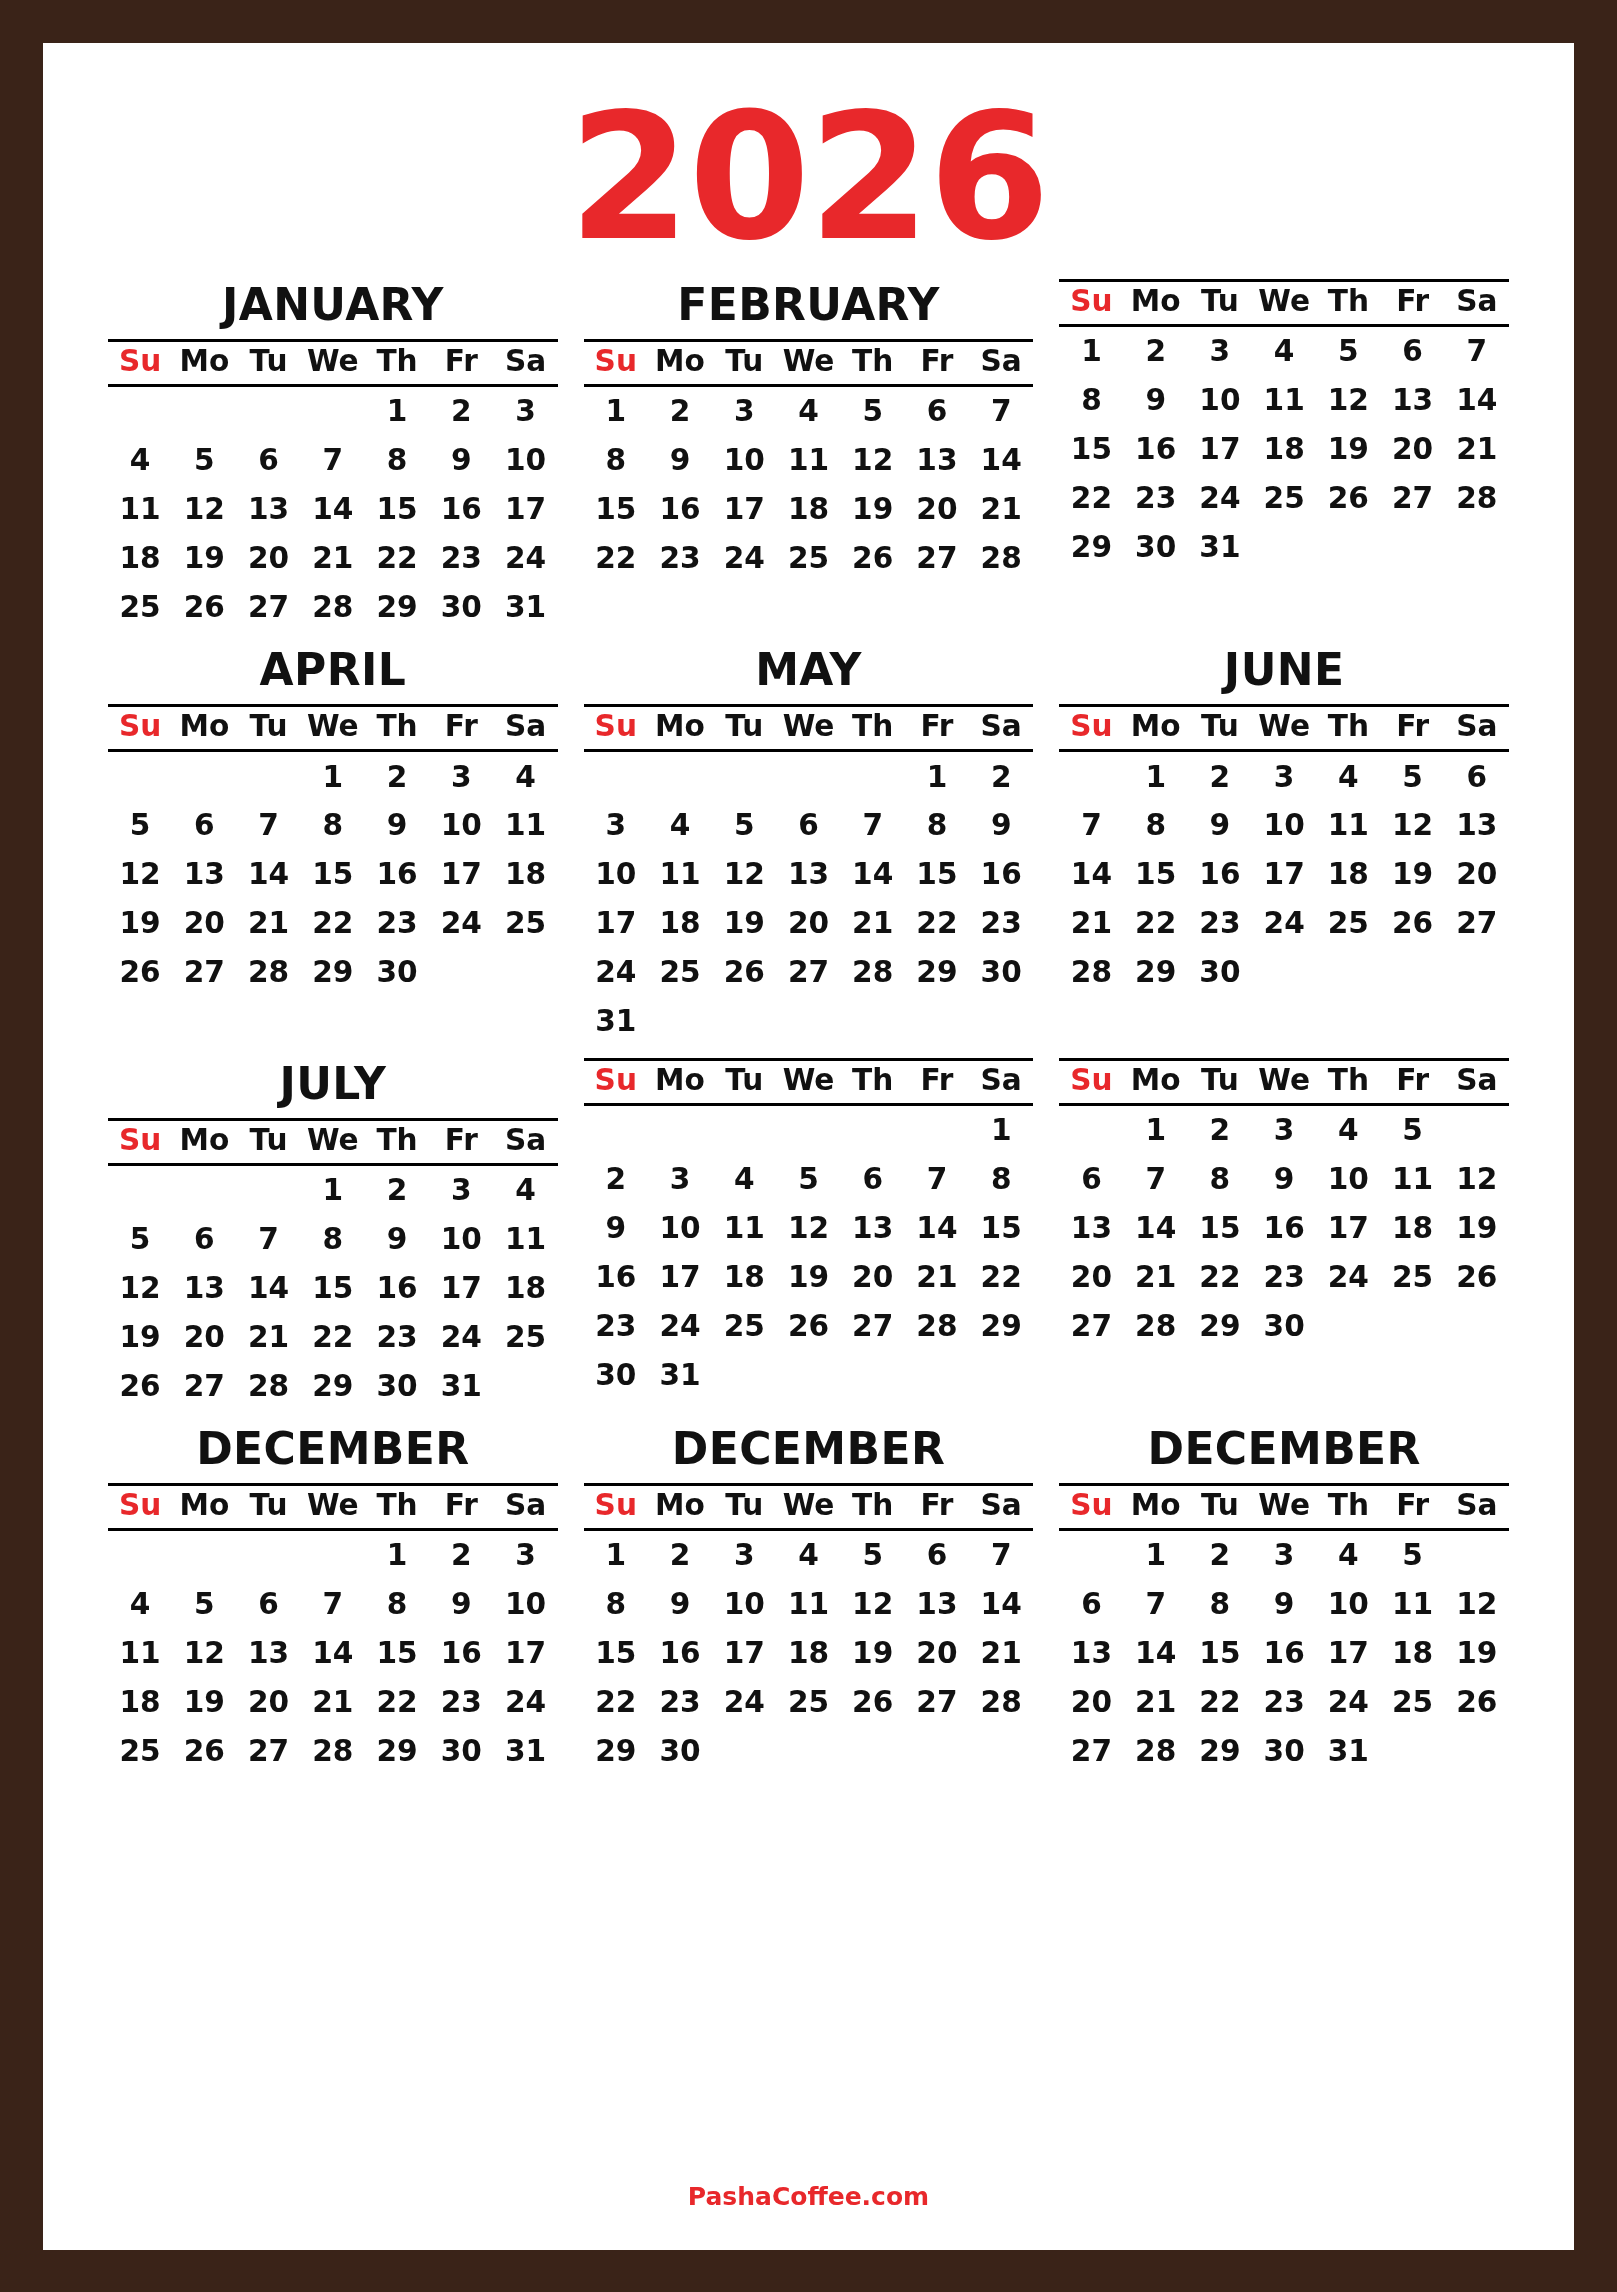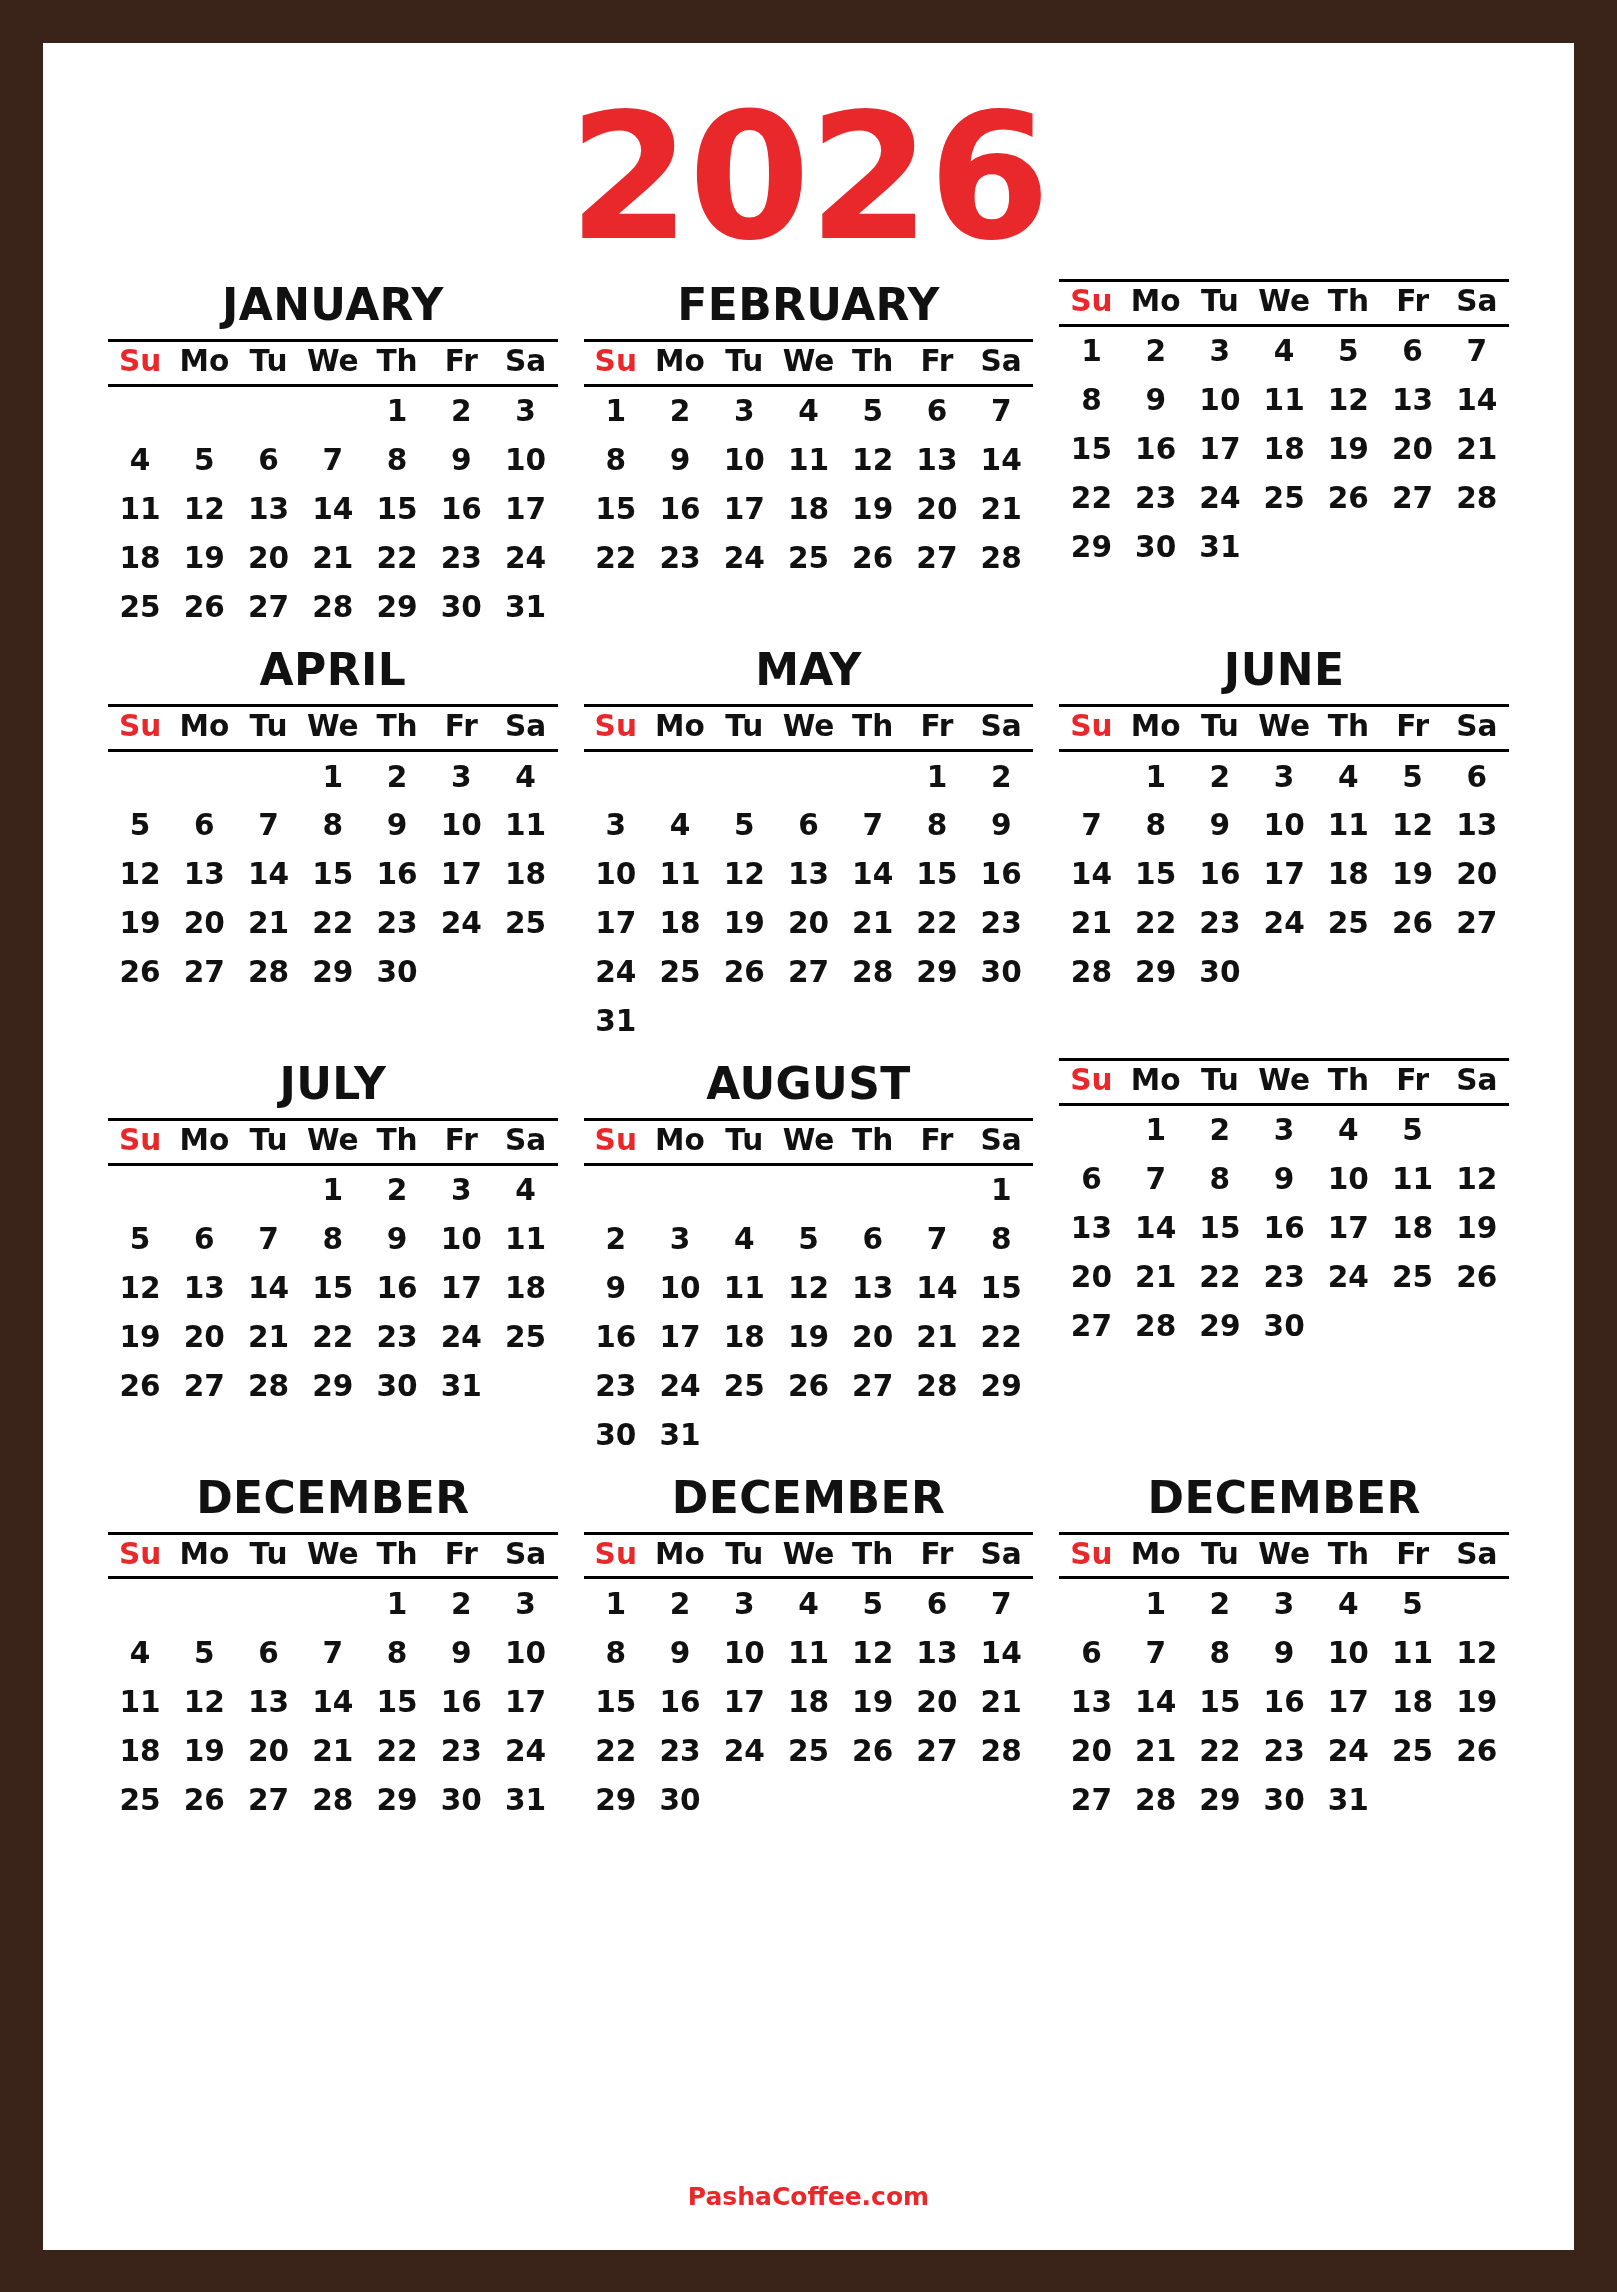--- a/index.html
+++ b/index.html
@@ -543,21 +543,20 @@
                 <td>28</td>
                 <td>29</td>
                 <td>30</td>
                 <td>31</td>
                 <td class="empty"></td>
               </tr>
             </tbody>
           </table>
         </div>
         <div class="month">
-          <div class="month-name">AUGUST</div>
           <table class="cal">
             <thead>
               <tr>
                 <th class="sun">Su</th>
                 <th>Mo</th>
                 <th>Tu</th>
                 <th>We</th>
                 <th>Th</th>
                 <th>Fr</th>
                 <th>Sa</th>

